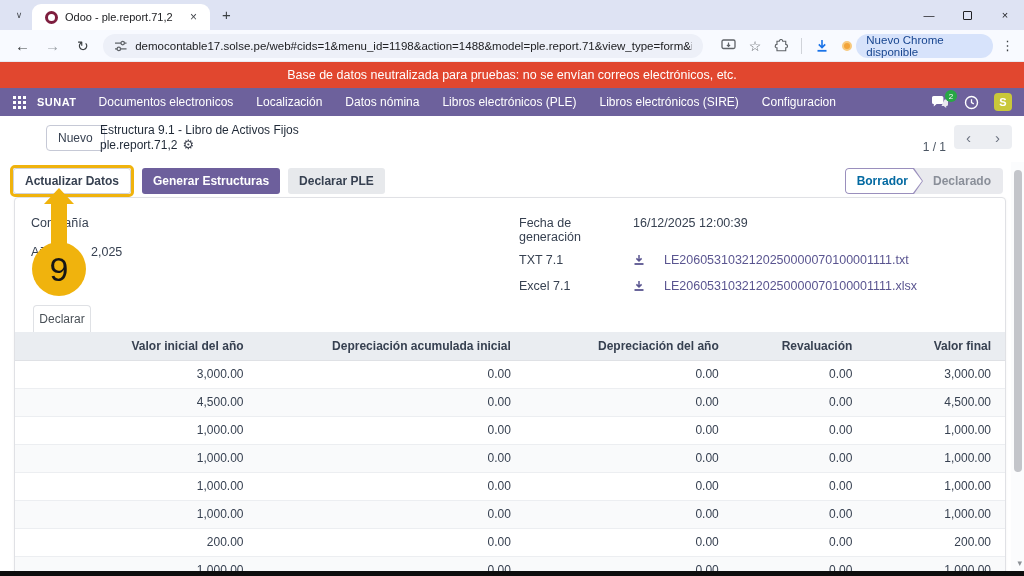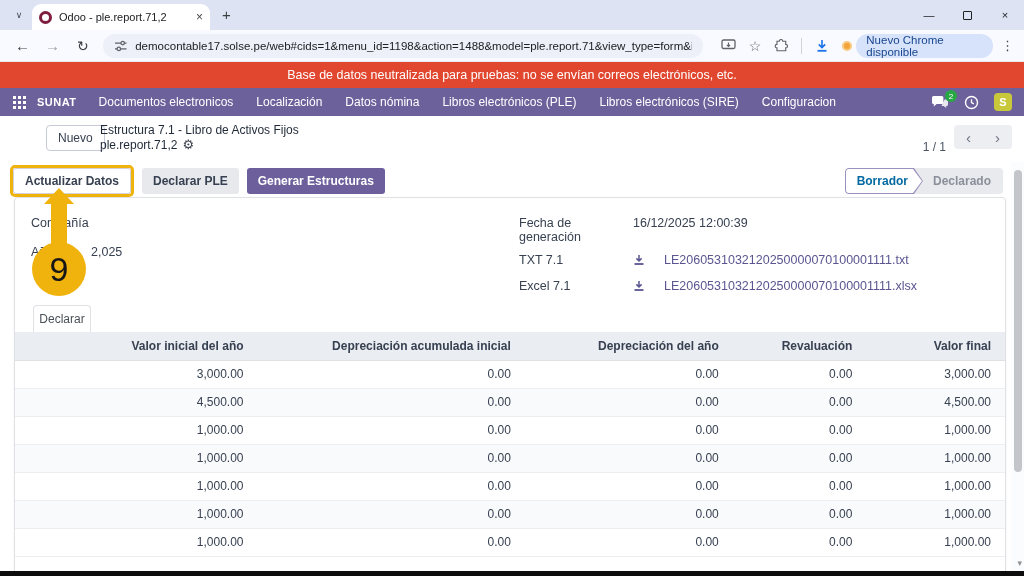--- a/index.html
+++ b/index.html
@@ -4,21 +4,21 @@
 <style>
   * { margin:0; padding:0; box-sizing:border-box; }
   html,body { width:1024px; height:576px; overflow:hidden; background:#fff;
               font-family:"Liberation Sans", sans-serif; position:relative; }
 
   
   .tabstrip { position:absolute; top:0; left:0; width:1024px; height:30px; background:#dee3f3; }
   .tab-search { position:absolute; left:10px; top:6px; width:18px; height:18px; border-radius:50%;
                 color:#45494f; font-size:9px; display:flex; align-items:center; justify-content:center; }
   .tab { position:absolute; left:32px; top:4px; width:178px; height:26px; background:#fff;
-         border-radius:9px 9px 0 0; display:flex; align-items:center; padding:0 7px; gap:7px; }
+         border-radius:9px 9px 0 0; display:flex; align-items:center; padding:0 13px; gap:7px; }
   .favicon { width:13px; height:13px; border-radius:50%; border:3.5px solid #7e1e3e; flex:0 0 auto; }
   .tab-title { font-size:11px; color:#202124; flex:1; white-space:nowrap; overflow:hidden; }
   .tab-close { font-size:12px; color:#45494f; line-height:1; }
   .newtab-btn { position:absolute; left:222px; top:6px; font-size:15px; color:#3c4043; }
   .win-controls { position:absolute; right:0; top:0; height:30px; display:flex; }
   .win-btn { width:38px; height:30px; display:flex; align-items:center; justify-content:center;
              color:#202124; font-size:11px; }
   .restore-glyph { width:9px; height:9px; border:1px solid #202124; border-radius:1px; }
 
   .toolbar { position:absolute; top:30px; left:0; width:1024px; height:32px; background:#f8faff;
@@ -226,38 +226,38 @@
     <svg width="15" height="15" viewBox="0 0 15 15">
       <circle cx="7.5" cy="7.5" r="6" stroke="#fff" fill="none" stroke-width="1.4"></circle>
       <path d="M7.5 4.2v3.4l2.3 1.3" stroke="#fff" stroke-width="1.3" fill="none"></path>
     </svg>
     <span class="avatar">S</span>
   </div>
 </div>
 
 <div class="control-panel">
   <button class="btn-new">Nuevo</button>
-  <div class="bc-title">Estructura 7.1 - Libro de Activos Fijos</div>
+  <div class="bc-title">Estructura 9.1 - Libro de Activos Fijos</div>
   <div class="bc-sub">
     <span>ple.report.71,2</span>
     <span class="gear">⚙</span>
   </div>
   <div class="pager-count">1 / 1</div>
   <div class="pager-btns">
     <span class="pager-btn">‹</span>
     <span class="pager-btn">›</span>
   </div>
 </div>
 
 <div class="action-row">
   <span class="hl-wrap">
     <button class="btn btn-update">Actualizar Datos</button>
   </span>
+  <button class="btn btn-generate">Generar Estructuras</button>
   <button class="btn btn-declare">Declarar PLE</button>
-  <button class="btn btn-generate">Generar Estructuras</button>
   <div class="status-group">
     <div class="st-draft-outer">
       <span class="st-draft-sizer">Borrador</span>
       <div class="st-draft-inner">
         <span class="st-draft-label">Borrador</span>
       </div>
     </div>
     <div class="st-declared">Declarado</div>
   </div>
 </div>
@@ -355,20 +355,27 @@
             <td>1,000.00</td>
           </tr>
           <tr>
             <td>1,000.00</td>
             <td>0.00</td>
             <td>0.00</td>
             <td>0.00</td>
             <td>1,000.00</td>
           </tr>
           <tr>
+            <td>200.00</td>
+            <td>0.00</td>
+            <td>0.00</td>
+            <td>0.00</td>
+            <td>200.00</td>
+          </tr>
+          <tr>
             <td>1,000.00</td>
             <td>0.00</td>
             <td>0.00</td>
             <td>0.00</td>
             <td>1,000.00</td>
           </tr>
         </tbody>
     </table>
   </div>
 </div>

